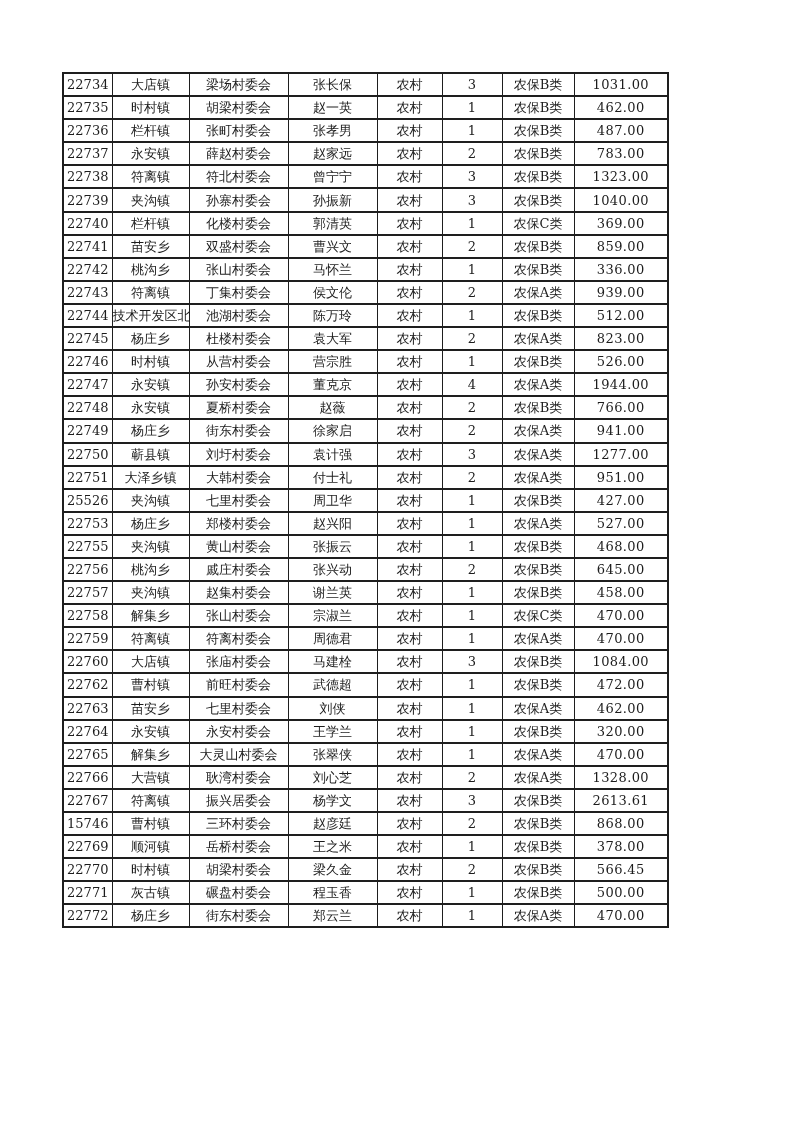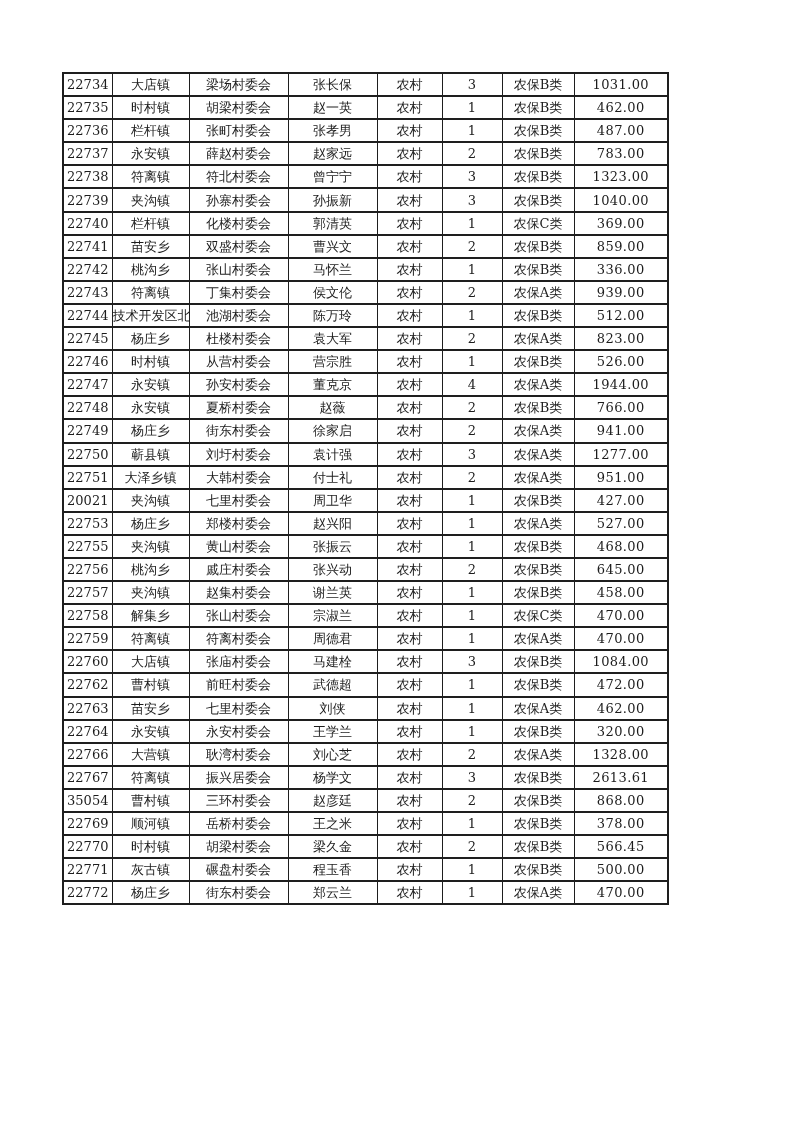--- a/index.html
+++ b/index.html
@@ -245,21 +245,21 @@
           <td class="col-id">22751</td>
           <td class="col-town">大泽乡镇</td>
           <td class="col-village">大韩村委会</td>
           <td class="col-name">付士礼</td>
           <td class="col-residence">农村</td>
           <td class="col-count">2</td>
           <td class="col-category">农保A类</td>
           <td class="col-amount">951.00</td>
         </tr>
         <tr>
-          <td class="col-id">20021</td>
+          <td class="col-id">25526</td>
           <td class="col-town">夹沟镇</td>
           <td class="col-village">七里村委会</td>
           <td class="col-name">周卫华</td>
           <td class="col-residence">农村</td>
           <td class="col-count">1</td>
           <td class="col-category">农保B类</td>
           <td class="col-amount">427.00</td>
         </tr>
         <tr>
           <td class="col-id">22753</td>
@@ -355,41 +355,51 @@
           <td class="col-id">22764</td>
           <td class="col-town">永安镇</td>
           <td class="col-village">永安村委会</td>
           <td class="col-name">王学兰</td>
           <td class="col-residence">农村</td>
           <td class="col-count">1</td>
           <td class="col-category">农保B类</td>
           <td class="col-amount">320.00</td>
         </tr>
         <tr>
+          <td class="col-id">22765</td>
+          <td class="col-town">解集乡</td>
+          <td class="col-village">大灵山村委会</td>
+          <td class="col-name">张翠侠</td>
+          <td class="col-residence">农村</td>
+          <td class="col-count">1</td>
+          <td class="col-category">农保A类</td>
+          <td class="col-amount">470.00</td>
+        </tr>
+        <tr>
           <td class="col-id">22766</td>
           <td class="col-town">大营镇</td>
           <td class="col-village">耿湾村委会</td>
           <td class="col-name">刘心芝</td>
           <td class="col-residence">农村</td>
           <td class="col-count">2</td>
           <td class="col-category">农保A类</td>
           <td class="col-amount">1328.00</td>
         </tr>
         <tr>
           <td class="col-id">22767</td>
           <td class="col-town">符离镇</td>
           <td class="col-village">振兴居委会</td>
           <td class="col-name">杨学文</td>
           <td class="col-residence">农村</td>
           <td class="col-count">3</td>
           <td class="col-category">农保B类</td>
           <td class="col-amount">2613.61</td>
         </tr>
         <tr>
-          <td class="col-id">35054</td>
+          <td class="col-id">15746</td>
           <td class="col-town">曹村镇</td>
           <td class="col-village">三环村委会</td>
           <td class="col-name">赵彦廷</td>
           <td class="col-residence">农村</td>
           <td class="col-count">2</td>
           <td class="col-category">农保B类</td>
           <td class="col-amount">868.00</td>
         </tr>
         <tr>
           <td class="col-id">22769</td>

